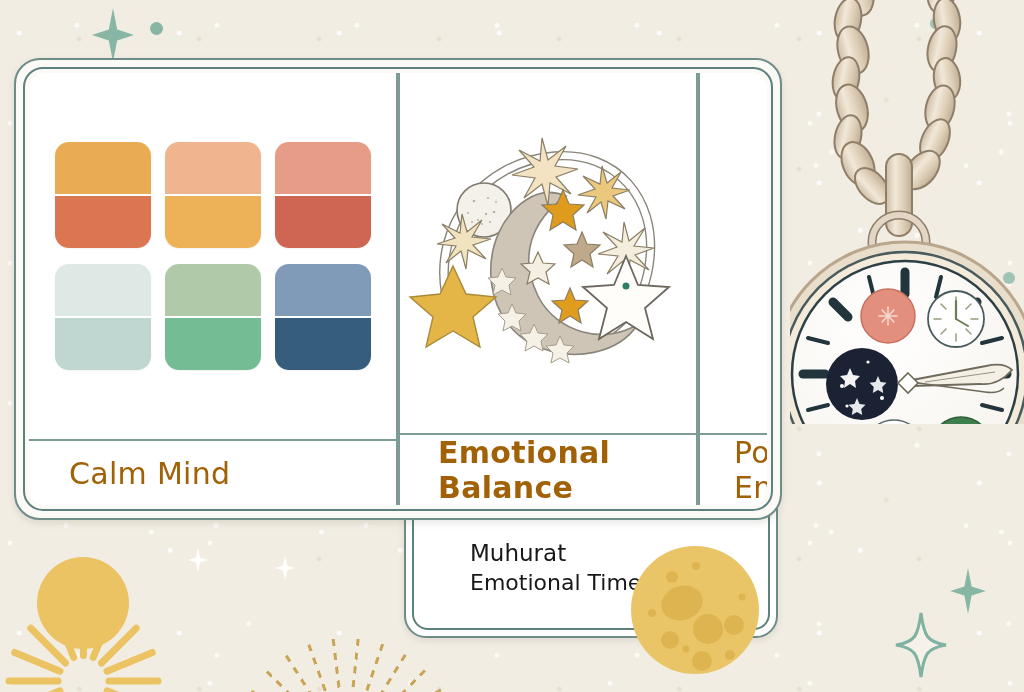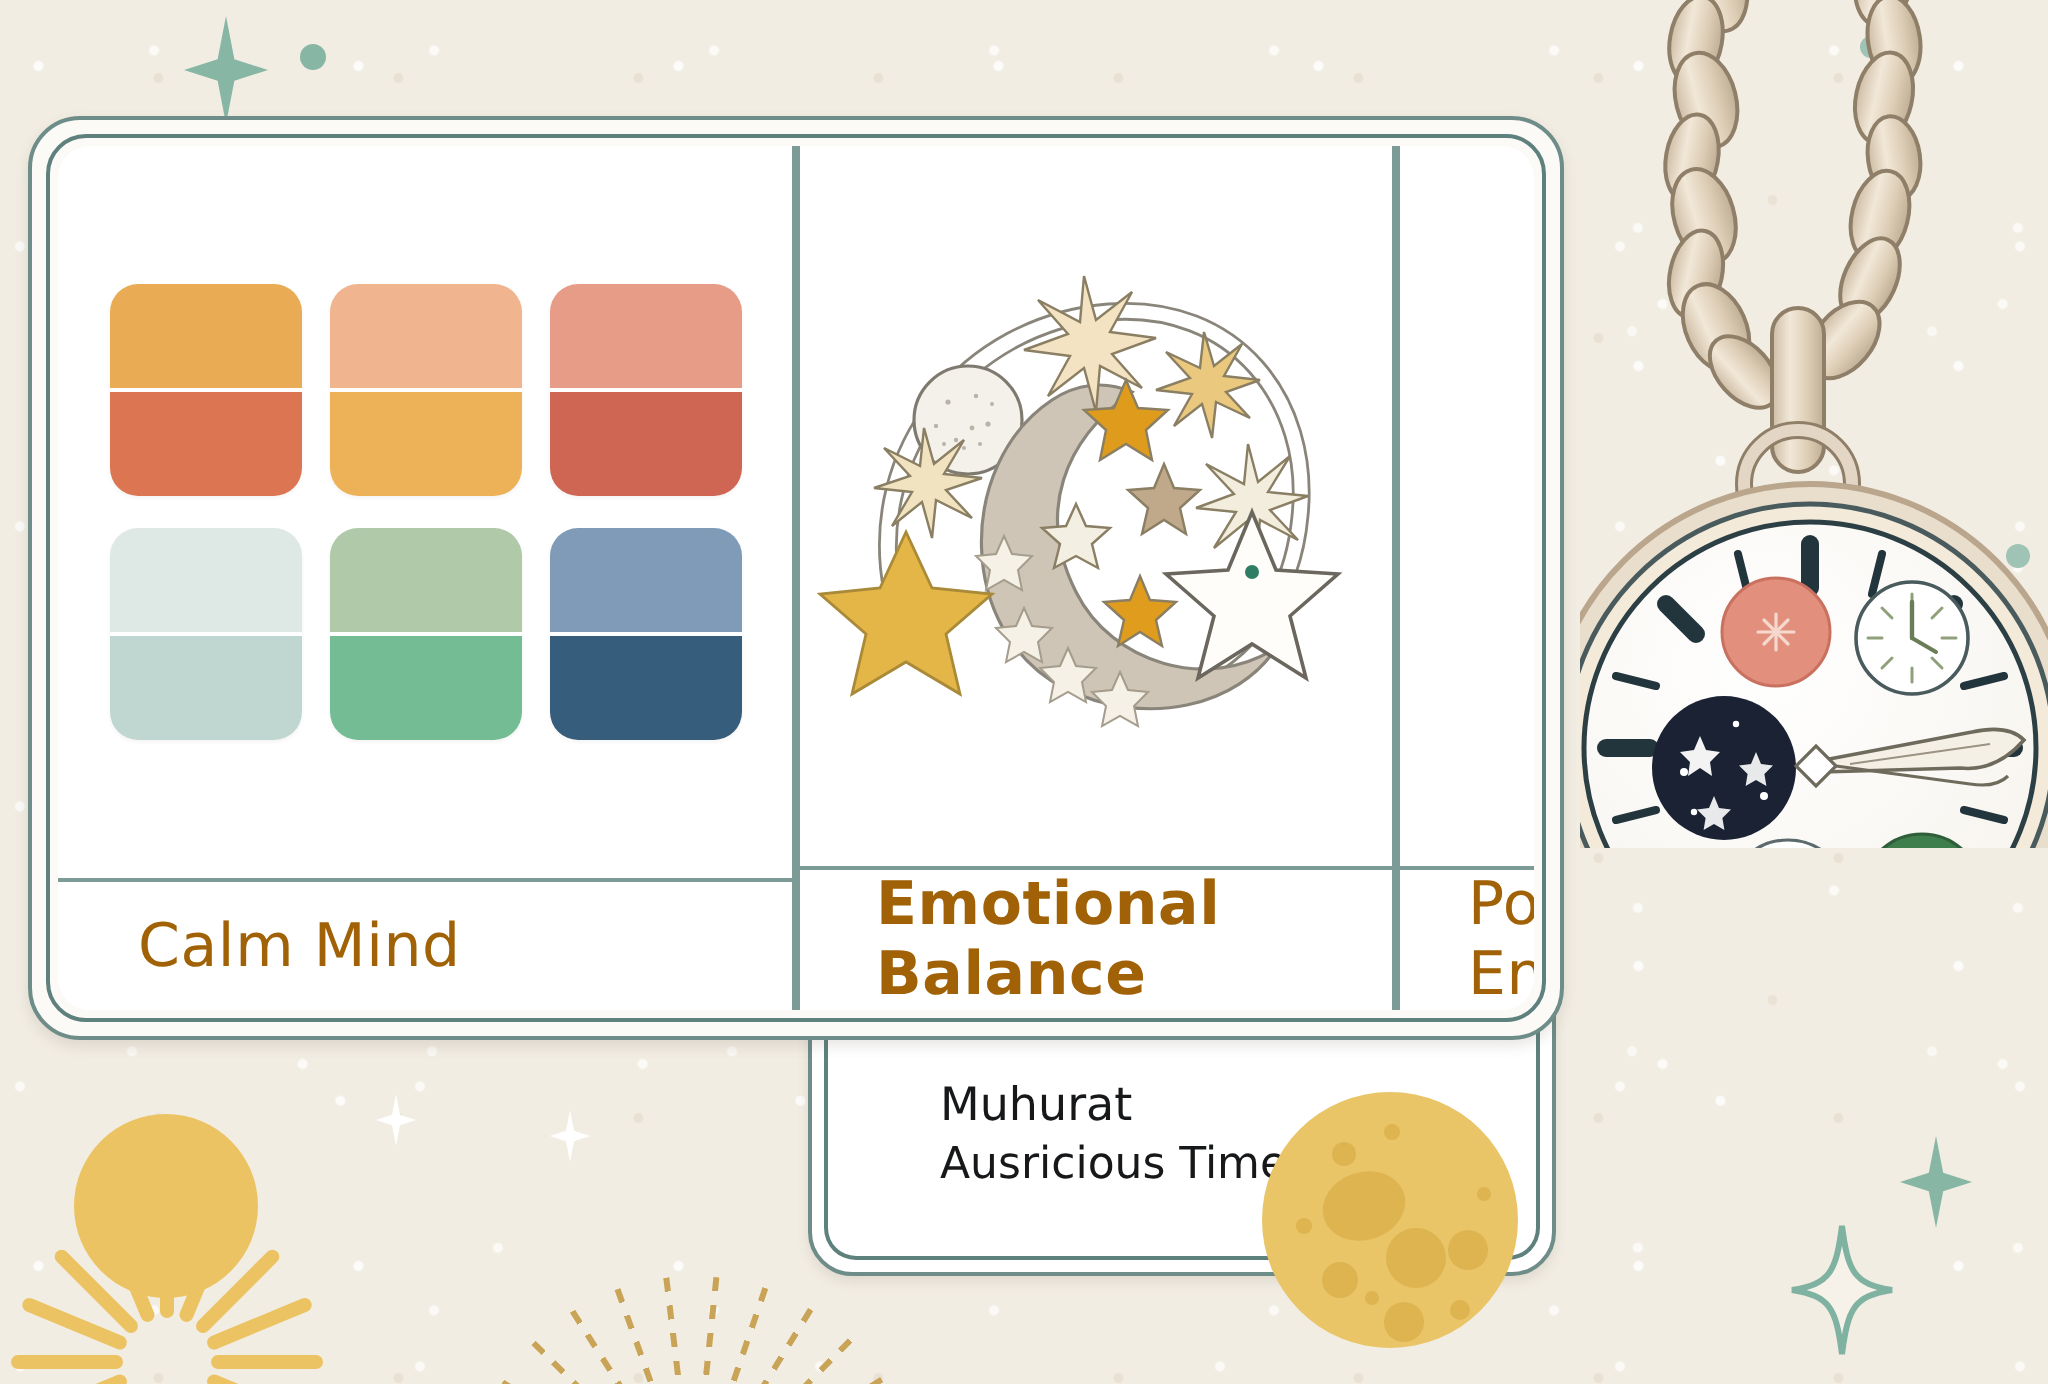--- a/index.html
+++ b/index.html
@@ -365,21 +365,21 @@
       <path d="M135 388 L205 378" stroke="#9A9384" stroke-width="1" fill="none"></path>
       <path d="M118 379 l10 10 -10 10 -10 -10 z" fill="#FFFFFF" stroke="#6E6A5C" stroke-width="1.6"></path>
       <path d="M128 389 L195 398 Q208 400 214 394" fill="none" stroke="#6E6A5C" stroke-width="1.6"></path>
     </g>
   </svg>
 </div>
 
 <div id="muhurat-panel">
   <div id="muhurat-text">
     <span id="muhurat-title">Muhurat</span>
-    <span id="muhurat-subtitle">Ausricious Time</span>
+    <span id="muhurat-subtitle">Emotional Time</span>
   </div>
 </div>
 
 <div id="golden-moon">
   <svg width="130" height="130" viewBox="0 0 130 130">
     <circle cx="65" cy="65" r="64" fill="#E9C568"></circle>
     <g fill="#DDB450">
       <ellipse cx="52" cy="58" rx="21" ry="17" transform="rotate(-18 52 58)"></ellipse>
       <circle cx="78" cy="84" r="15"></circle>
       <circle cx="104" cy="80" r="10"></circle>

